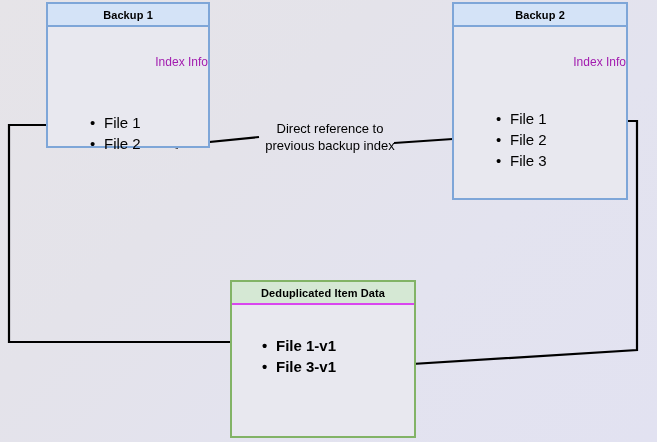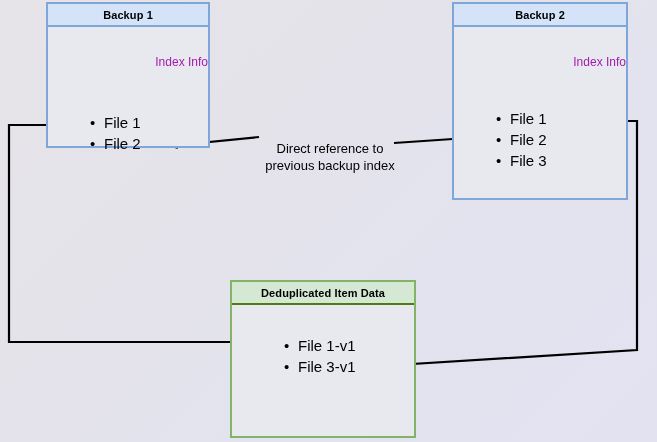--- a/index.html
+++ b/index.html
@@ -44,21 +44,21 @@
     display: flex;
     align-items: center;
     justify-content: center;
     font-size: 11px;
     font-weight: bold;
     color: #000000;
     letter-spacing: 0.1px;
   }
   .box.green .box-header {
     background: #d5e8d4;
-    border-bottom: 2px solid #4d7c0f;
+    border-bottom: 2px solid #d946ef;
   }
   .box-body {
     position: relative;
     height: calc(100% - 23px);
   }
   .index-label {
     position: absolute;
     left: 0;
     right: 0;
     top: 28px;
@@ -83,31 +83,30 @@
   .file-list li::before {
     content: "\2022";
     position: absolute;
     left: 0;
     top: 0;
     font-size: 15px;
     line-height: 21px;
   }
   #b1-files { left: 42px; top: 85px; }
   #b2-files { left: 42px; top: 81px; }
-  #dd-files { left: 52px; top: 30px; }
+  #dd-files { left: 30px; top: 30px; font-weight: bold; }
   .center-note {
     position: absolute;
     left: 250px;
     top: 120px;
     width: 160px;
     text-align: center;
     font-size: 13px;
     line-height: 17px;
     color: #000000;
-    margin-top: 20px;
   }
 </style>
 </head>
 <body>
 
 <div id="canvas">
 
   <svg class="svg-layer" viewBox="0 0 657 442" xmlns="http://www.w3.org/2000/svg">
     <defs>
       <marker id="arrowhead" markerWidth="10" markerHeight="8" refX="9" refY="4" orient="auto" markerUnits="userSpaceOnUse">

